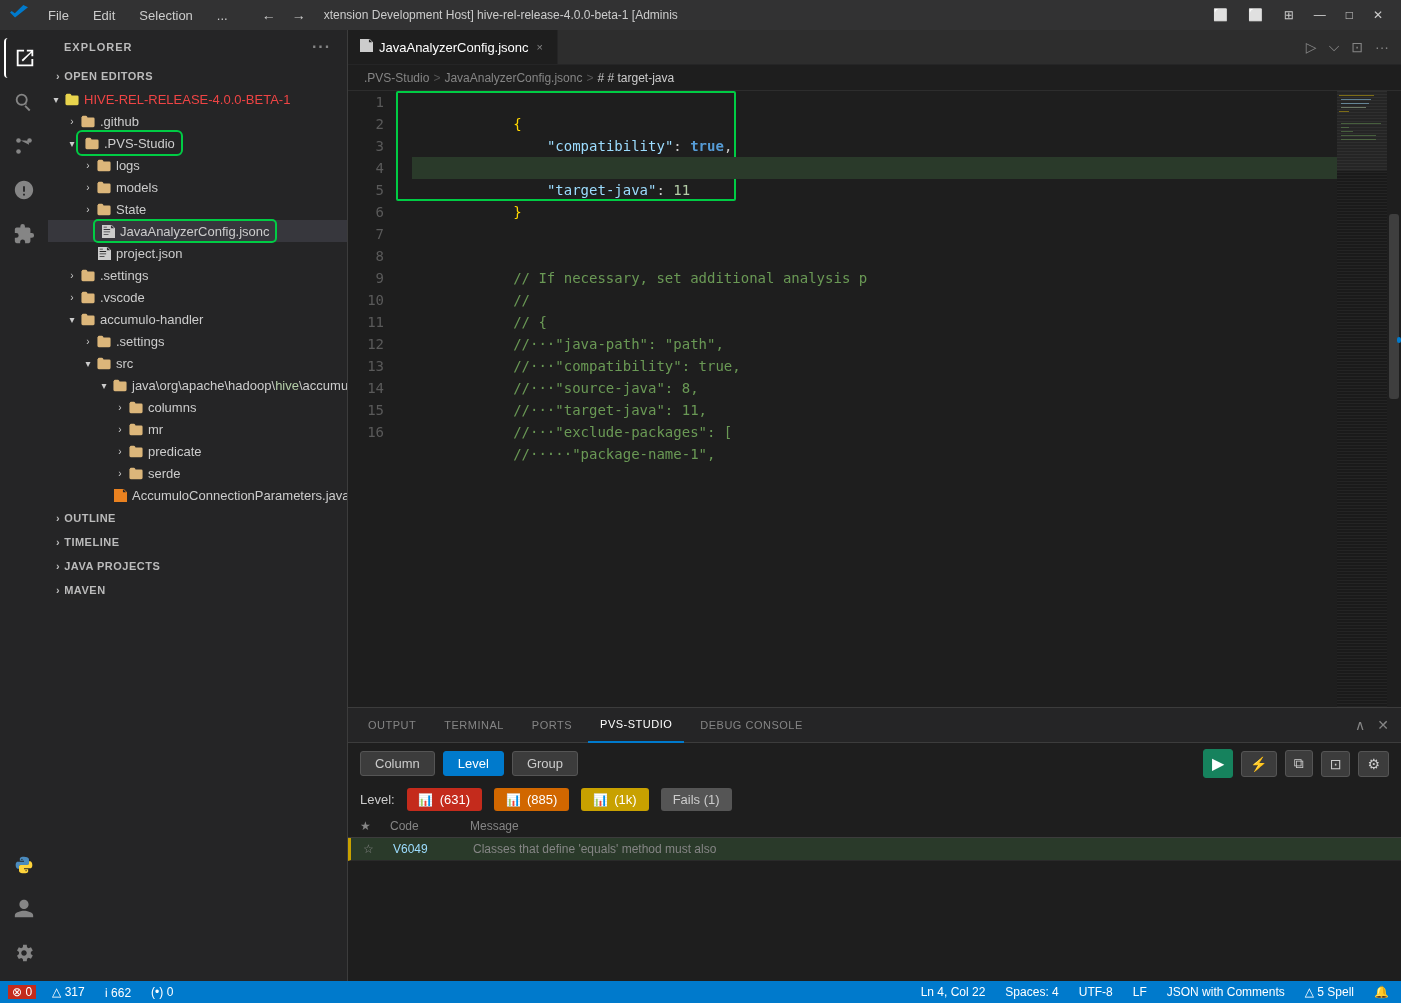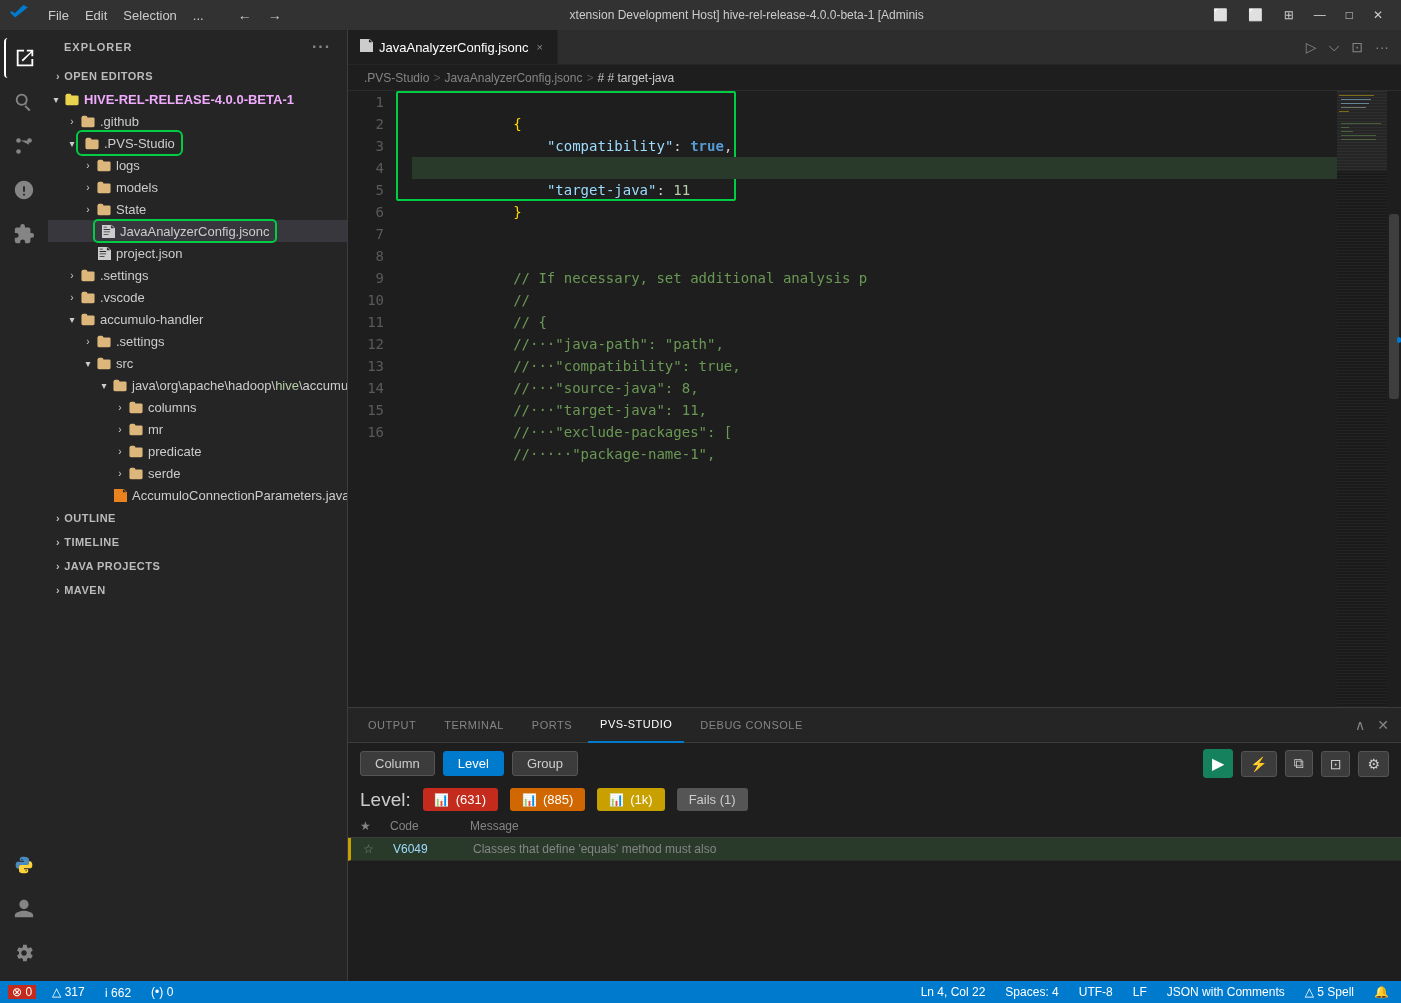--- a/index.html
+++ b/index.html
@@ -25,21 +25,21 @@
       gap: 12px;
       flex-shrink: 0;
     }
     .titlebar-icon {
       color: #007acc;
       font-size: 16px;
       font-weight: bold;
     }
     .titlebar-menu {
       display: flex;
-      gap: 0;
+      gap: 8px;
       justify-content: center;
     }
     .titlebar-menu-item {
       color: #cccccc;
       font-size: 13px;
       padding: 2px 8px;
       cursor: pointer;
       border-radius: 3px;
     }
     .titlebar-dots { color: #cccccc; padding: 2px 8px; cursor: pointer; }
@@ -51,21 +51,21 @@
     .titlebar-nav-btn {
       color: #cccccc;
       font-size: 14px;
       padding: 2px 6px;
       cursor: pointer;
     }
     .titlebar-title {
       flex: 1;
       color: #cccccc;
       font-size: 12px;
-      text-align: center;
+      text-align: left;
     }
     .titlebar-controls {
       display: flex;
       gap: 4px;
     }
     .titlebar-ctrl-btn {
       color: #cccccc;
       font-size: 12px;
       padding: 2px 8px;
       cursor: pointer;
@@ -172,21 +172,21 @@
       align-items: center;
       justify-content: center;
       flex-shrink: 0;
       margin-right: 4px;
       font-size: 13px;
     }
     .tree-label {
       font-size: 13px;
       color: #cccccc;
     }
-    .tree-label.bold { font-weight: 700; color: #f0abfc; }
+    .tree-label.bold { font-weight: 400; color: #ef4444; }
 
     .section-header {
       display: flex;
       align-items: center;
       padding: 4px 8px;
       cursor: pointer;
       font-size: 11px;
       font-weight: 700;
       text-transform: uppercase;
       letter-spacing: 0.5px;
@@ -406,21 +406,21 @@
     }
 
     
     .level-row {
       padding: 4px 12px;
       display: flex;
       align-items: center;
       gap: 12px;
       flex-shrink: 0;
     }
-    .level-label { color: #cccccc; font-size: 19px; }
+    .level-label { color: #cccccc; font-size: 13px; }
     .level-badge {
       padding: 4px 12px;
       border-radius: 3px;
       font-size: 13px;
       cursor: pointer;
       display: flex;
       align-items: center;
       gap: 6px;
       color: #fff;
     }

